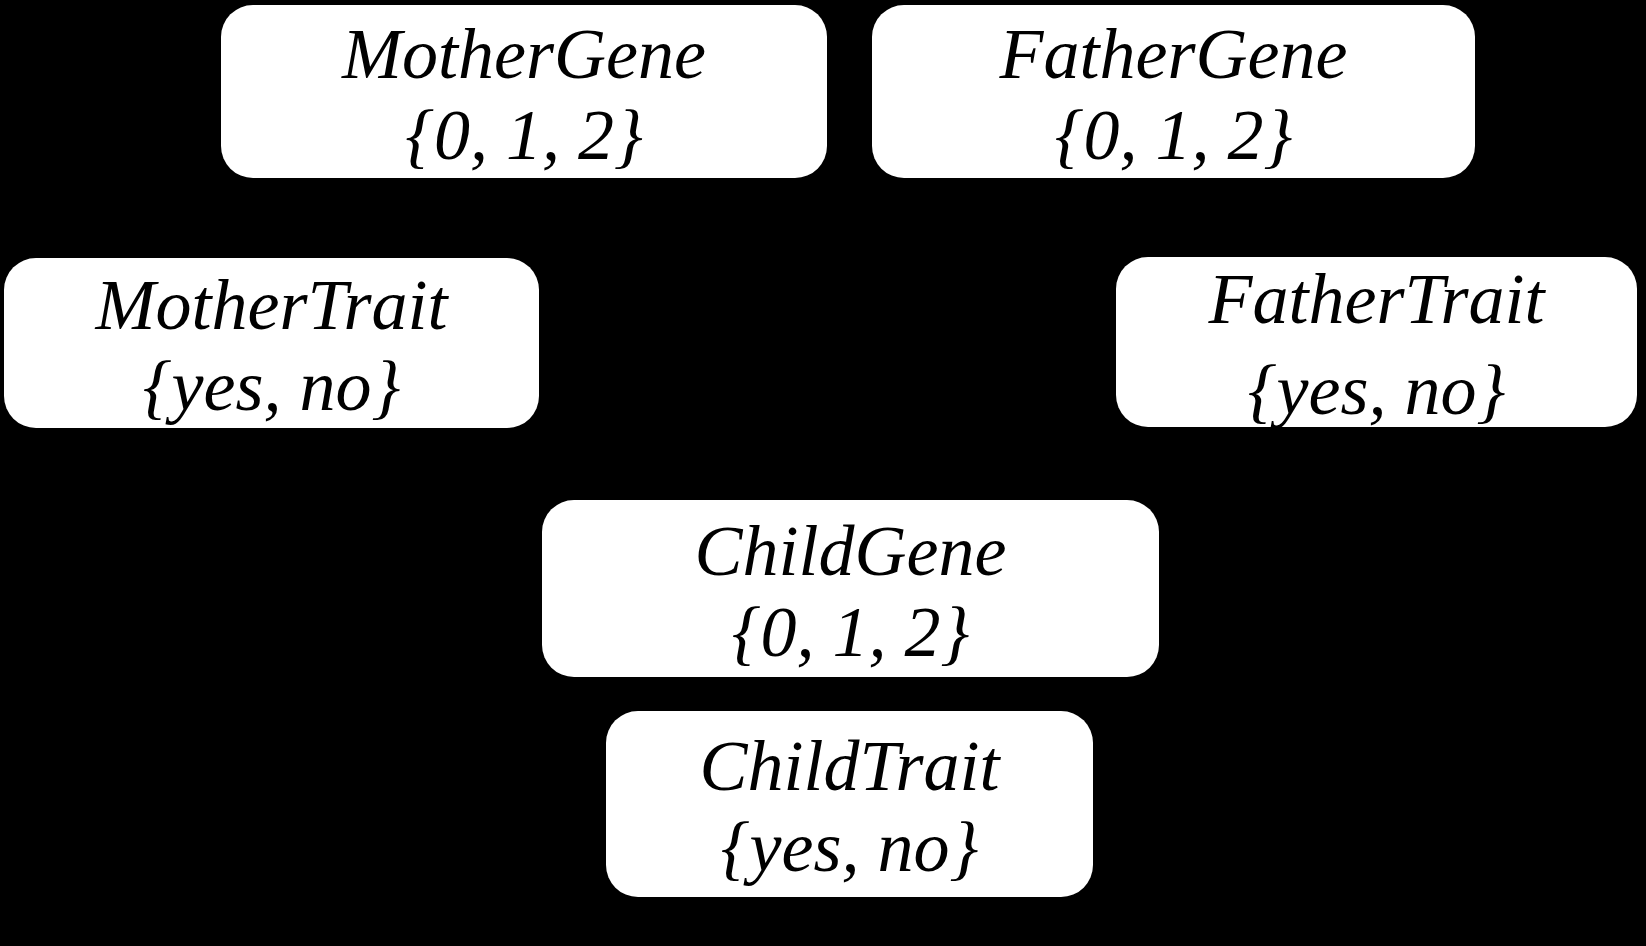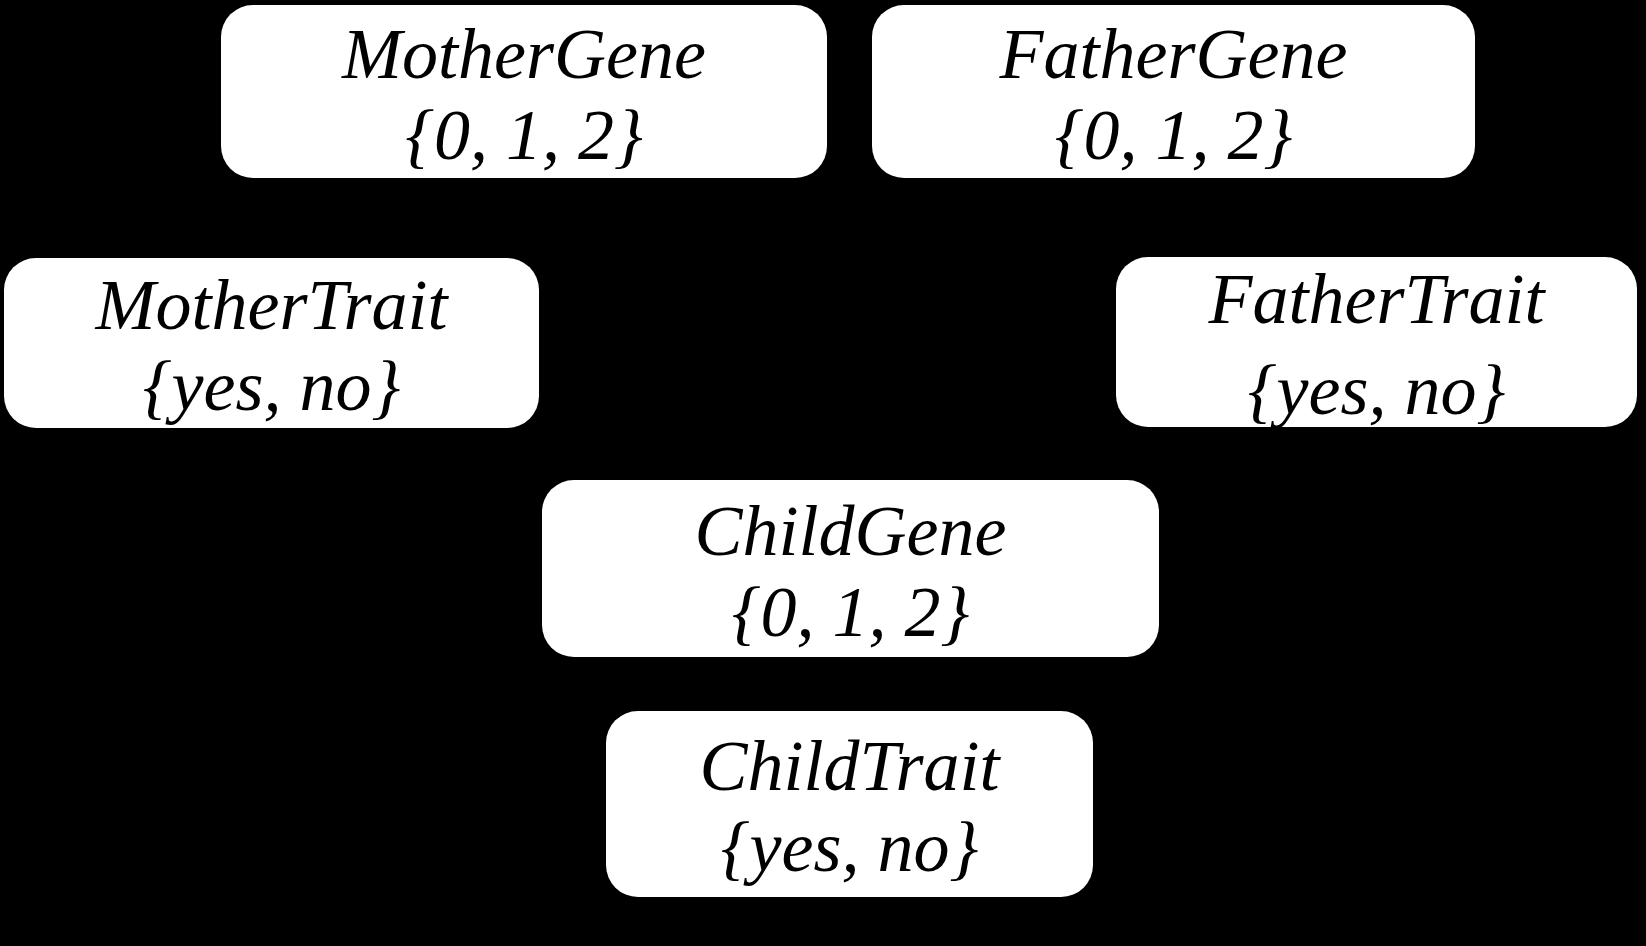--- a/index.html
+++ b/index.html
@@ -34,21 +34,21 @@
   .node .node-label,
   .node .node-domain {
     display: block;
     white-space: nowrap;
   }
   
   #node-mother-gene  { left: 221px;  top: 5px;   width: 606px; height: 173px; }
   #node-father-gene  { left: 872px;  top: 5px;   width: 603px; height: 173px; }
   #node-mother-trait { left: 4px;    top: 258px; width: 535px; height: 170px; }
   #node-father-trait { left: 1116px; top: 257px; width: 521px; height: 170px; gap: 10px; }
-  #node-child-gene   { left: 542px;  top: 480px; width: 617px; height: 177px; }
+  #node-child-gene   { left: 542px;  top: 500px; width: 617px; height: 177px; }
   #node-child-trait  { left: 606px;  top: 711px; width: 487px; height: 186px; }
 </style>
 </head>
 <body>
 
 <div class="canvas">
 
   <div class="node" id="node-mother-gene">
     <span class="node-label">MotherGene</span>
     <span class="node-domain">{0, 1, 2}</span>

